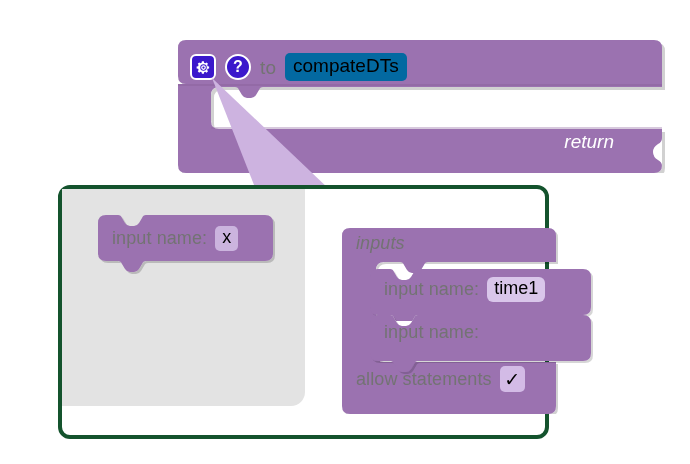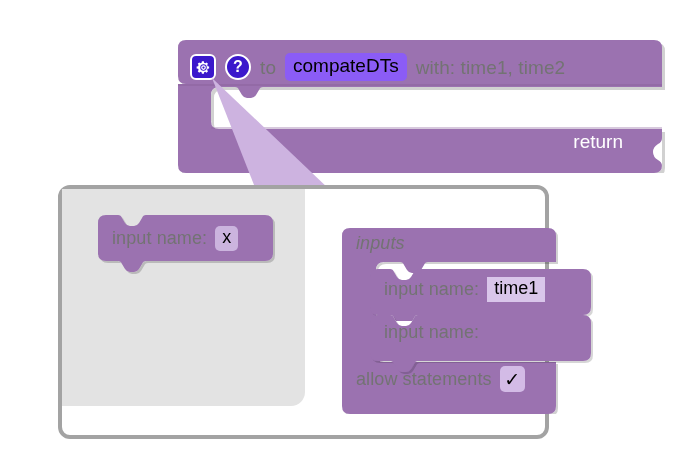--- a/index.html
+++ b/index.html
@@ -75,54 +75,55 @@
 
   .blk-text {
     color: #737373;
     font-size: 19px;
     line-height: 1;
     letter-spacing: 0.1px;
   }
   .blk-text.sm { font-size: 18px; }
 
   .field {
-    background: #8b5cf6;
+    background: #0369a1;
     color: #000000;
     border-radius: 5px;
     padding: 3px 8px 4px 8px;
     font-size: 19px;
     line-height: 1.1;
     display: inline-block;
   }
 
   .return-label {
     position: absolute;
-    right: 42px;
+    right: 51px;
     top: 92px;
     color: #ffffff;
     font-size: 19px;
     line-height: 1;
+    font-style: italic;
   }
 
   
   .cone {
     position: absolute;
     left: 0; top: 0;
     pointer-events: none;
   }
 
   
   .mutator {
     position: absolute;
     left: 58px;
     top: 185px;
     width: 491px;
     height: 254px;
     background: #ffffff;
-    border: 4px solid #a3a3a3;
+    border: 4px solid #14532d;
     border-radius: 12px;
     box-sizing: border-box;
   }
   .flyout {
     position: absolute;
     left: 0px;
     top: 0px;
     width: 243px;
     height: 217px;
     background: #e3e3e3;
@@ -136,21 +137,21 @@
     position: absolute;
     display: flex;
     align-items: center;
     gap: 8px;
     white-space: nowrap;
   }
 
   .field-sm {
     background: #d9c6ea;
     color: #000000;
-    border-radius: 0;
+    border-radius: 6px;
     padding: 2px 7px 3px 7px;
     font-size: 18px;
     line-height: 1.1;
     display: inline-block;
   }
   .field-x {
     background: #cbb4de;
     color: #000000;
     border-radius: 5px;
     padding: 2px 7px 3px 7px;
@@ -239,21 +240,20 @@
         <svg width="15" height="15" viewBox="0 0 24 24">
           <path fill="#ffffff" d="M12 8.2a3.8 3.8 0 1 0 0 7.6 3.8 3.8 0 0 0 0-7.6zm0 5.6a1.8 1.8 0 1 1 0-3.6 1.8 1.8 0 0 1 0 3.6z"></path>
           <path fill="#ffffff" d="M21 13.6v-3.2l-2.4-.4a6.9 6.9 0 0 0-.8-1.9l1.4-2-2.3-2.3-2 1.4a6.9 6.9 0 0 0-1.9-.8L12.6 2h-3.2l-.4 2.4a6.9 6.9 0 0 0-1.9.8l-2-1.4L2.8 6.1l1.4 2a6.9 6.9 0 0 0-.8 1.9L1 10.4v3.2l2.4.4c.18.67.45 1.3.8 1.9l-1.4 2 2.3 2.3 2-1.4c.6.35 1.23.62 1.9.8l.4 2.4h3.2l.4-2.4c.67-.18 1.3-.45 1.9-.8l2 1.4 2.3-2.3-1.4-2c.35-.6.62-1.23.8-1.9l2.4-.4zM12 17.2A5.2 5.2 0 1 1 17.2 12 5.2 5.2 0 0 1 12 17.2z"></path>
         </svg>
       </div>
       <div class="icon-btn-help">
         <span>?</span>
       </div>
       <span class="blk-text">to</span>
       <span class="field">compateDTs</span>
-      <span class="blk-text">with: time1, time2</span>
     </div>
 
     <span class="return-label">return</span>
   </div>
 
   <svg class="cone" width="690" height="464" viewBox="0 0 690 464">
     <path fill="#cdb3e0" d="M 212,78 L 256,190 L 330,190 Z"></path>
   </svg>
 
   <div class="mutator">

